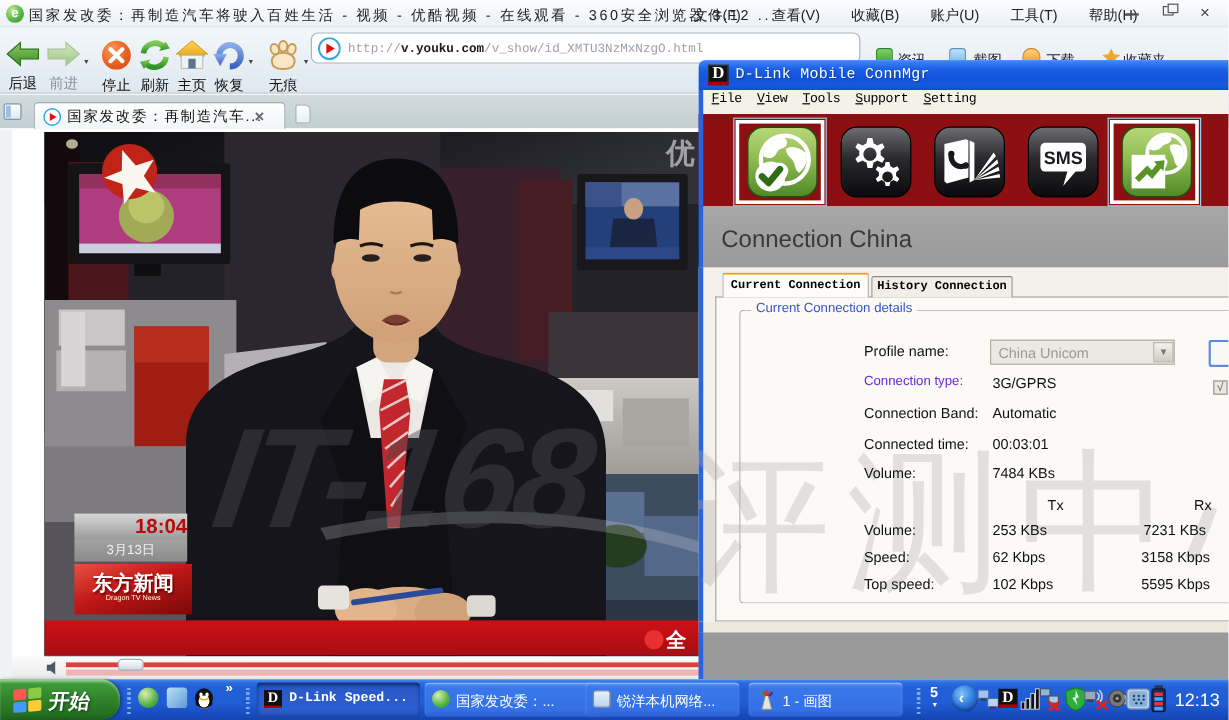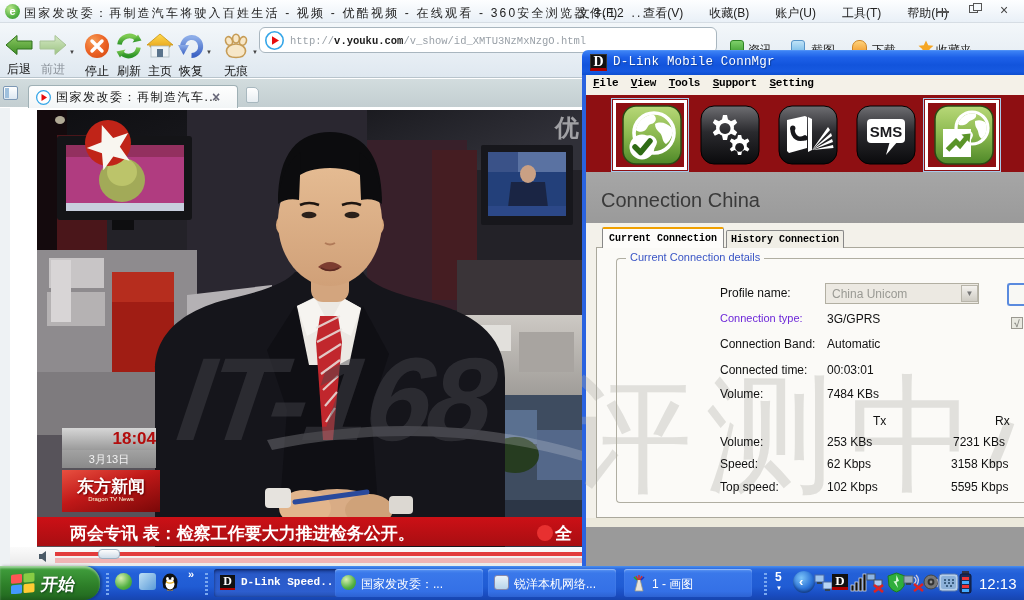--- a/index.html
+++ b/index.html
@@ -271,39 +271,38 @@
 </svg>
 <div class="abs" style="left:143px;top:230px;width:420px;font-family:'Liberation Sans',sans-serif;font-style:italic;font-weight:bold;font-size:118px;line-height:1;color:rgba(70,70,78,0.45);letter-spacing:-4px;transform:skewX(-8deg);white-space:nowrap">IT-168</div>
 <div class="abs" style="left:518px;top:2px;font-size:24px;color:rgba(255,255,255,0.55);font-weight:bold">优</div>
 <div class="abs" style="left:25px;top:318px;width:94px;height:22px;background:linear-gradient(#d6d6d6,#9a9a9a);text-align:right;font-size:17px;font-weight:bold;color:#b30d0d;line-height:22px">18:04</div>
 <div class="abs" style="left:25px;top:340px;width:94px;height:18px;background:linear-gradient(#a2a2a2,#8a8a8a);text-align:center;font-size:11px;color:#f2f2f2;line-height:18px">3月13日</div>
 <div class="abs" style="left:25px;top:360px;width:98px;height:42px;background:linear-gradient(160deg,#e85040 0%,#c01818 45%,#7a0808 100%);text-align:center">
   <span style="font-size:17px;font-weight:bold;color:#fff;line-height:34px;text-shadow:1px 1px 2px #600">东方新闻</span>
   <div style="font-size:6px;color:#ffd;margin-top:-8px">Dragon TV News</div>
 </div>
 <div class="abs" style="left:0;top:407px;width:549px;height:29px;background:linear-gradient(#cc1016,#a80e12)">
-  <span class="abs" style="left:33px;top:5px;font-size:17px;font-weight:bold;color:#fff">两会专讯 表：检察工作要大力推进检务公开。</span>
   <div class="abs" style="left:500px;top:8px;width:16px;height:16px;border-radius:50%;background:#e83030"></div>
   <span class="abs" style="left:518px;top:5px;font-size:17px;font-weight:bold;color:#fff">全国</span>
 </div>
 </div>
 <div id="playerbar">
   <svg class="abs" style="left:28px;top:3px" width="14" height="13" viewBox="0 0 14 13">
         <path d="M1 4 L4 4 L8 1 L8 12 L4 9 L1 9 z" fill="#4a5a66"></path>
       </svg>
   <div class="abs" style="left:45px;top:5px;width:531px;height:4px;background:#e23c3c"></div>
   <div class="abs" style="left:45px;top:11px;width:531px;height:5px;background:#f0b4b4"></div>
   <div class="abs" style="left:88px;top:2px;width:22px;height:10px;border-radius:4px;background:linear-gradient(#fdfdfd,#cfdce8);border:1px solid #9ab0c2"></div>
 </div>
 <div id="dlink">
   <div class="abs" style="left:0;top:0;width:442px;height:25px;border-radius:6px 0 0 0;background:linear-gradient(#5898f8 0%,#3a80f4 6%,#1d60e8 30%,#1254dc 60%,#1659e0 85%,#0e4ed0 100%)"></div>
   <div class="abs" style="left:8px;top:4px;width:17px;height:17px;background:#111;border:1px solid #333;border-bottom:3px solid #a00;font-family:'Liberation Serif',serif;font-weight:bold;font-size:14px;color:#fff;text-align:center;line-height:14px">D</div>
   <div class="abs" style="left:31px;top:5px;font-family:'Liberation Mono',monospace;font-weight:normal;font-size:12.5px;color:#fff;text-shadow:1px 1px 1px #1040a0;letter-spacing:0.2px">D-Link Mobile ConnMgr</div>
   <div class="abs" style="left:0;top:25px;width:442px;height:20px;background:#f4f1e8;border-left:4px solid #2a63e0"></div>
-  <div class="abs" style="left:11px;top:27px;font-family:'Liberation Mono',monospace;font-weight:bold;font-size:11px;letter-spacing:-0.3px;color:#000;width:420px"><u>F</u>ile&nbsp;&nbsp;<u>V</u>iew&nbsp;&nbsp;<u>T</u>ools&nbsp;&nbsp;<u>S</u>upport&nbsp;&nbsp;<u>S</u>etting</div>
+  <div class="abs" style="left:11px;top:27px;font-family:'Liberation Mono',monospace;font-weight:normal;font-size:11px;letter-spacing:-0.3px;color:#000;width:420px"><u>F</u>ile&nbsp;&nbsp;<u>V</u>iew&nbsp;&nbsp;<u>T</u>ools&nbsp;&nbsp;<u>S</u>upport&nbsp;&nbsp;<u>S</u>etting</div>
   <div class="abs" style="left:0;top:45px;width:442px;height:77px;background:#8e0f12;border-left:4px solid #2a63e0"></div>
 
   <div class="abs" style="left:29px;top:48px;width:78px;height:74px;border:1px solid #a8c8e8"></div>
   <div class="abs" style="left:31px;top:50px;width:74px;height:70px;border:3px solid #fff"></div>
   <div class="abs" style="left:341px;top:48px;width:78px;height:74px;border:1px solid #a8c8e8"></div>
   <div class="abs" style="left:343px;top:50px;width:74px;height:70px;border:3px solid #fff"></div>
 
   <svg class="abs" style="left:40px;top:55px" width="60" height="60" viewBox="0 0 60 60">
     <defs>
           <linearGradient id="grn1" x1="0" y1="0" x2="0" y2="1">
@@ -435,21 +434,21 @@
           <path d="M5 9 Q9 12 13 9 L13 10.5 Q9 13 5 10.5 z" fill="#e8b020"></path>
           <path d="M3 11 Q1.5 14 2.5 16 Q4 17 5.5 15.5 z M15 11 Q16.5 14 15.5 16 Q14 17 12.5 15.5 z" fill="#111"></path>
           <path d="M6 17.5 Q9 19 12 17.5 L12 18.5 L6 18.5 z" fill="#d89010"></path>
         </svg></div>
   <div class="abs" style="left:188px;top:2px;font-size:11px;color:#fff;font-weight:bold">»</div>
   <div class="abs" style="left:205px;top:7px;width:3px;height:22px;background:repeating-linear-gradient(#7aa8f0 0 2px,transparent 2px 4px)"></div>
   <div class="abs" style="left:214px;top:3px;width:136px;height:28px;border-radius:3px;background:linear-gradient(#1c45a8,#2a5ac8 20%,#2d5ecf 80%,#2450b4);box-shadow:inset 0 1px 3px rgba(0,0,20,0.55)">
     <div class="abs" style="left:6px;top:6px;width:15px;height:15px;background:#111;border-bottom:2px solid #a00;font-family:'Liberation Serif',serif;font-weight:bold;font-size:12px;color:#fff;text-align:center;line-height:13px">D</div>
     <span class="abs" style="left:27px;top:7px;font-family:'Liberation Mono',monospace;font-size:11px;font-weight:bold;color:#fff">D-Link Speed...</span>
   </div>
-  <div class="abs" style="left:335px;top:3px;width:148px;height:28px;border-radius:3px;background:linear-gradient(#5390f2 0%,#3a78ea 15%,#3470e6 80%,#2d62d2 100%);box-shadow:inset 0 1px 1px rgba(255,255,255,0.4)">
+  <div class="abs" style="left:354px;top:3px;width:148px;height:28px;border-radius:3px;background:linear-gradient(#5390f2 0%,#3a78ea 15%,#3470e6 80%,#2d62d2 100%);box-shadow:inset 0 1px 1px rgba(255,255,255,0.4)">
     <div class="abs" style="left:6px;top:6px;width:15px;height:15px;border-radius:50%;background:radial-gradient(circle at 35% 30%,#d8f0b0,#52b043 60%,#2f8f2f)"></div>
     <span class="abs" style="left:26px;top:7px;font-size:12px;color:#fff">国家发改委：...</span>
   </div>
   <div class="abs" style="left:488px;top:3px;width:128px;height:28px;border-radius:3px;background:linear-gradient(#5390f2 0%,#3a78ea 15%,#3470e6 80%,#2d62d2 100%);box-shadow:inset 0 1px 1px rgba(255,255,255,0.4)">
     <div class="abs" style="left:6px;top:6px;width:15px;height:15px;border-radius:3px;background:linear-gradient(#e8f2fa,#b8d4ea);border:1px solid #88a"></div>
     <span class="abs" style="left:26px;top:7px;font-size:12px;color:#fff">锐洋本机网络...</span>
   </div>
   <div class="abs" style="left:624px;top:3px;width:128px;height:28px;border-radius:3px;background:linear-gradient(#5390f2 0%,#3a78ea 15%,#3470e6 80%,#2d62d2 100%);box-shadow:inset 0 1px 1px rgba(255,255,255,0.4)">
     <svg class="abs" style="left:7px;top:5px" width="16" height="18" viewBox="0 0 16 18">
           <path d="M4 17 L7 5 L9 5 L12 17 z" fill="#e8e4da" stroke="#998" stroke-width="0.8"></path>

